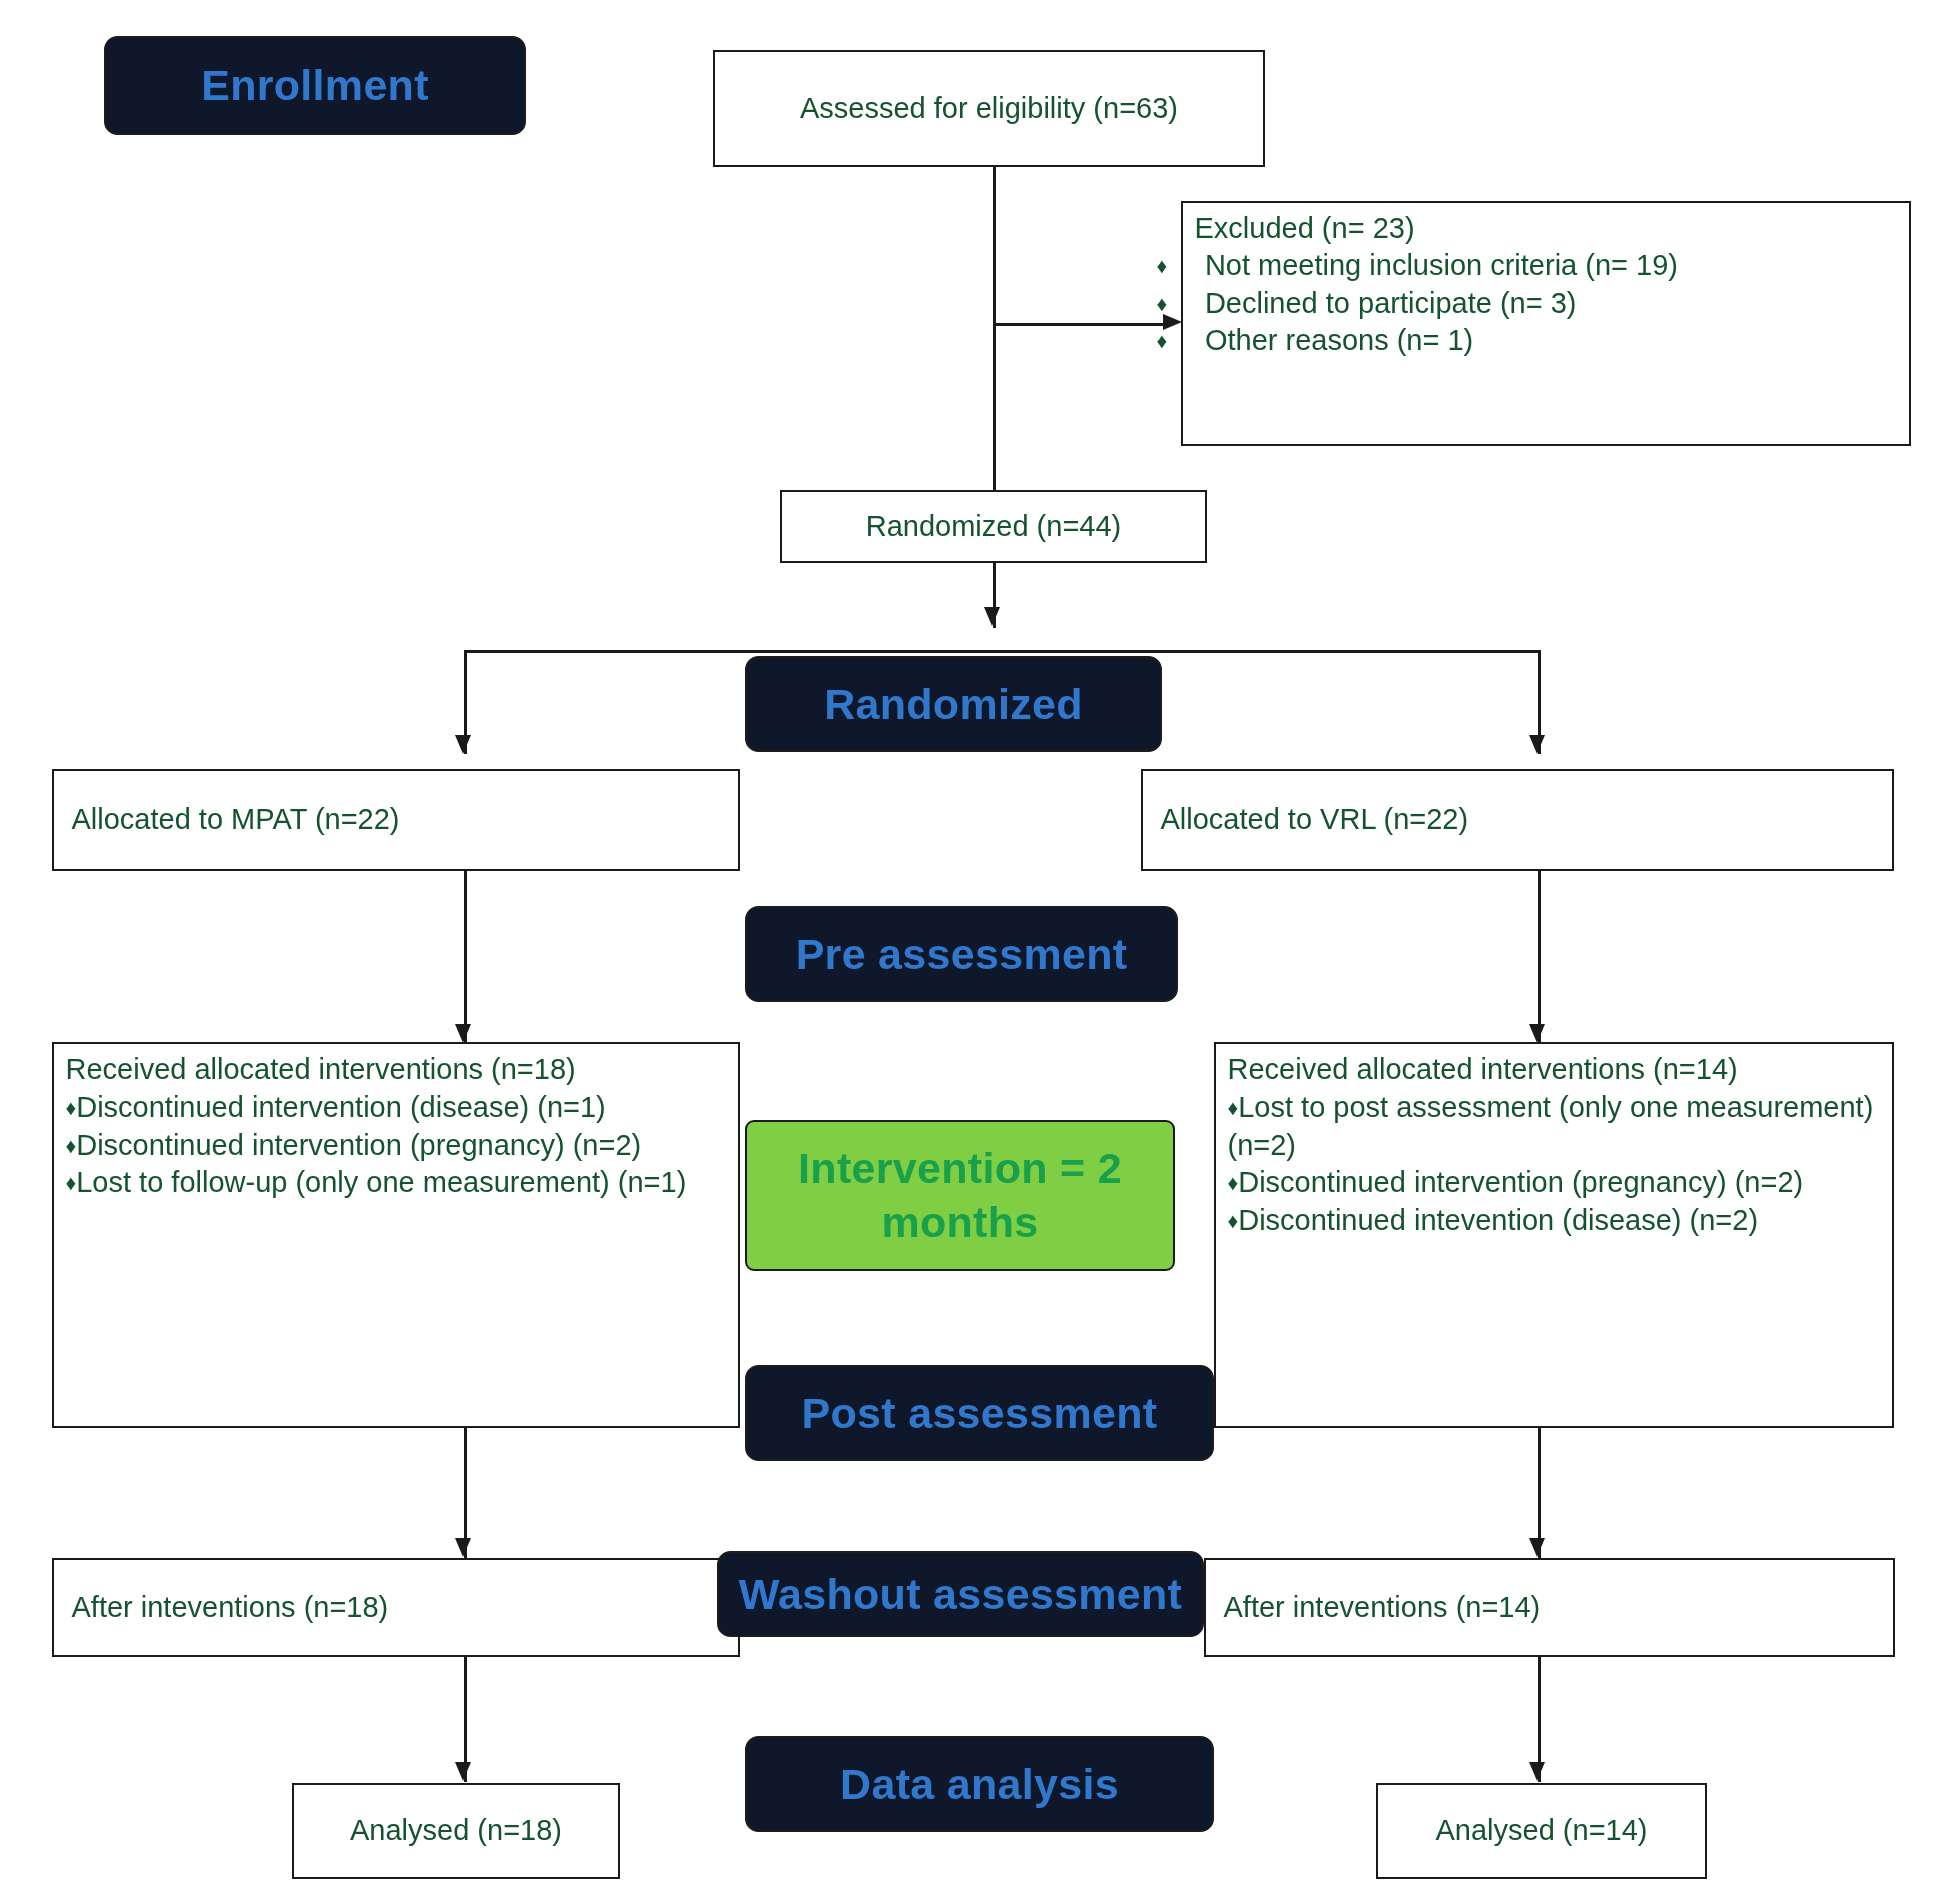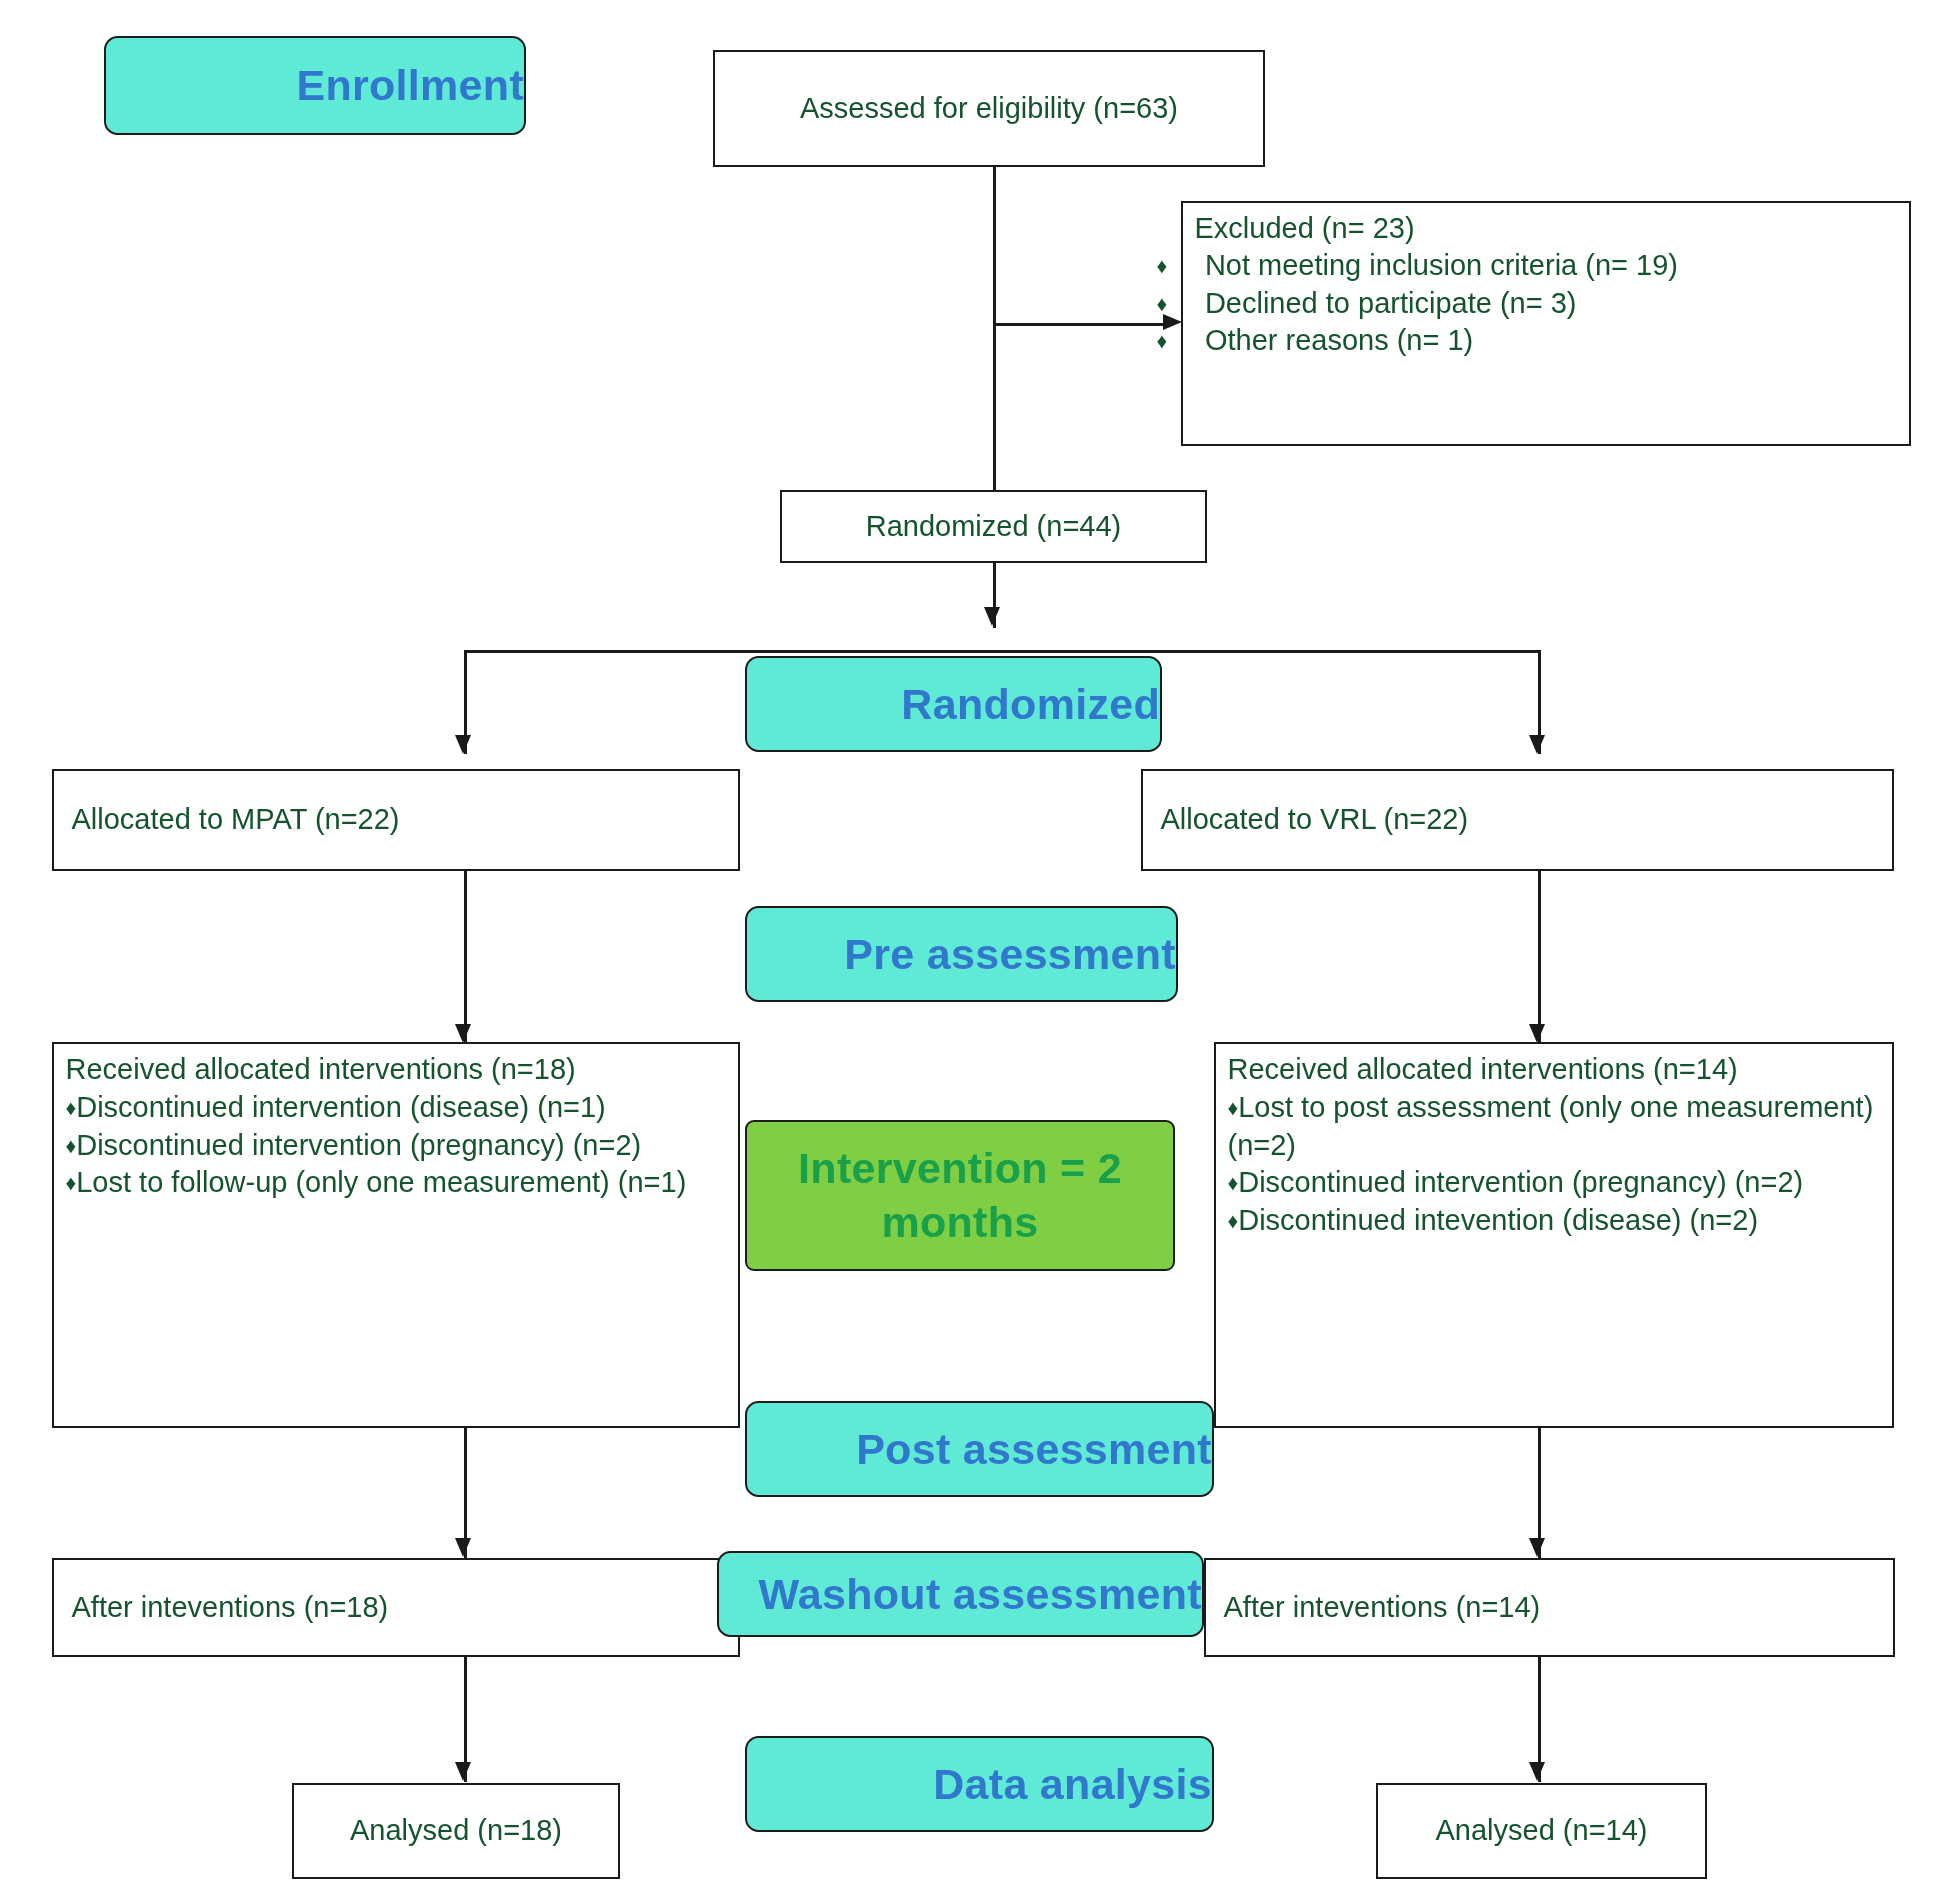--- a/index.html
+++ b/index.html
@@ -54,23 +54,22 @@
     box-sizing:border-box;
     display:flex;
     align-items:center;
     justify-content:center;
     text-align:center;
     font-weight:bold;
     letter-spacing:0.3px;
     z-index:9;
   }
   .badge.blue{
-    background:#5eead4;
+    background:#0f172a;
     color:#3178cd;
-    justify-content:flex-end;
   }
   .badge.green{
     background:#80ce43;
     color:#18a04a;
     border-radius:9px;
   }
 
   
   .lines{
     margin:0;
@@ -172,21 +171,21 @@
   </div>
 
   <div class="badge blue" style="left:745px; top:906px; width:433px; height:96px; font-size:43px;">
     <span>Pre assessment</span>
   </div>
 
   <div class="badge green" style="left:745px; top:1120px; width:430px; height:151px; font-size:43px; line-height:1.25; padding:0 21px;">
     <span>Intervention = 2 months</span>
   </div>
 
-  <div class="badge blue" style="left:745px; top:1365px; width:469px; height:96px; font-size:43px;margin-top:36px;">
+  <div class="badge blue" style="left:745px; top:1365px; width:469px; height:96px; font-size:43px;">
     <span>Post assessment</span>
   </div>
 
   <div class="badge blue" style="left:717px; top:1551px; width:487px; height:86px; font-size:43px;">
     <span>Washout assessment</span>
   </div>
 
   <div class="badge blue" style="left:745px; top:1736px; width:469px; height:96px; font-size:43px;">
     <span>Data analysis</span>
   </div>

